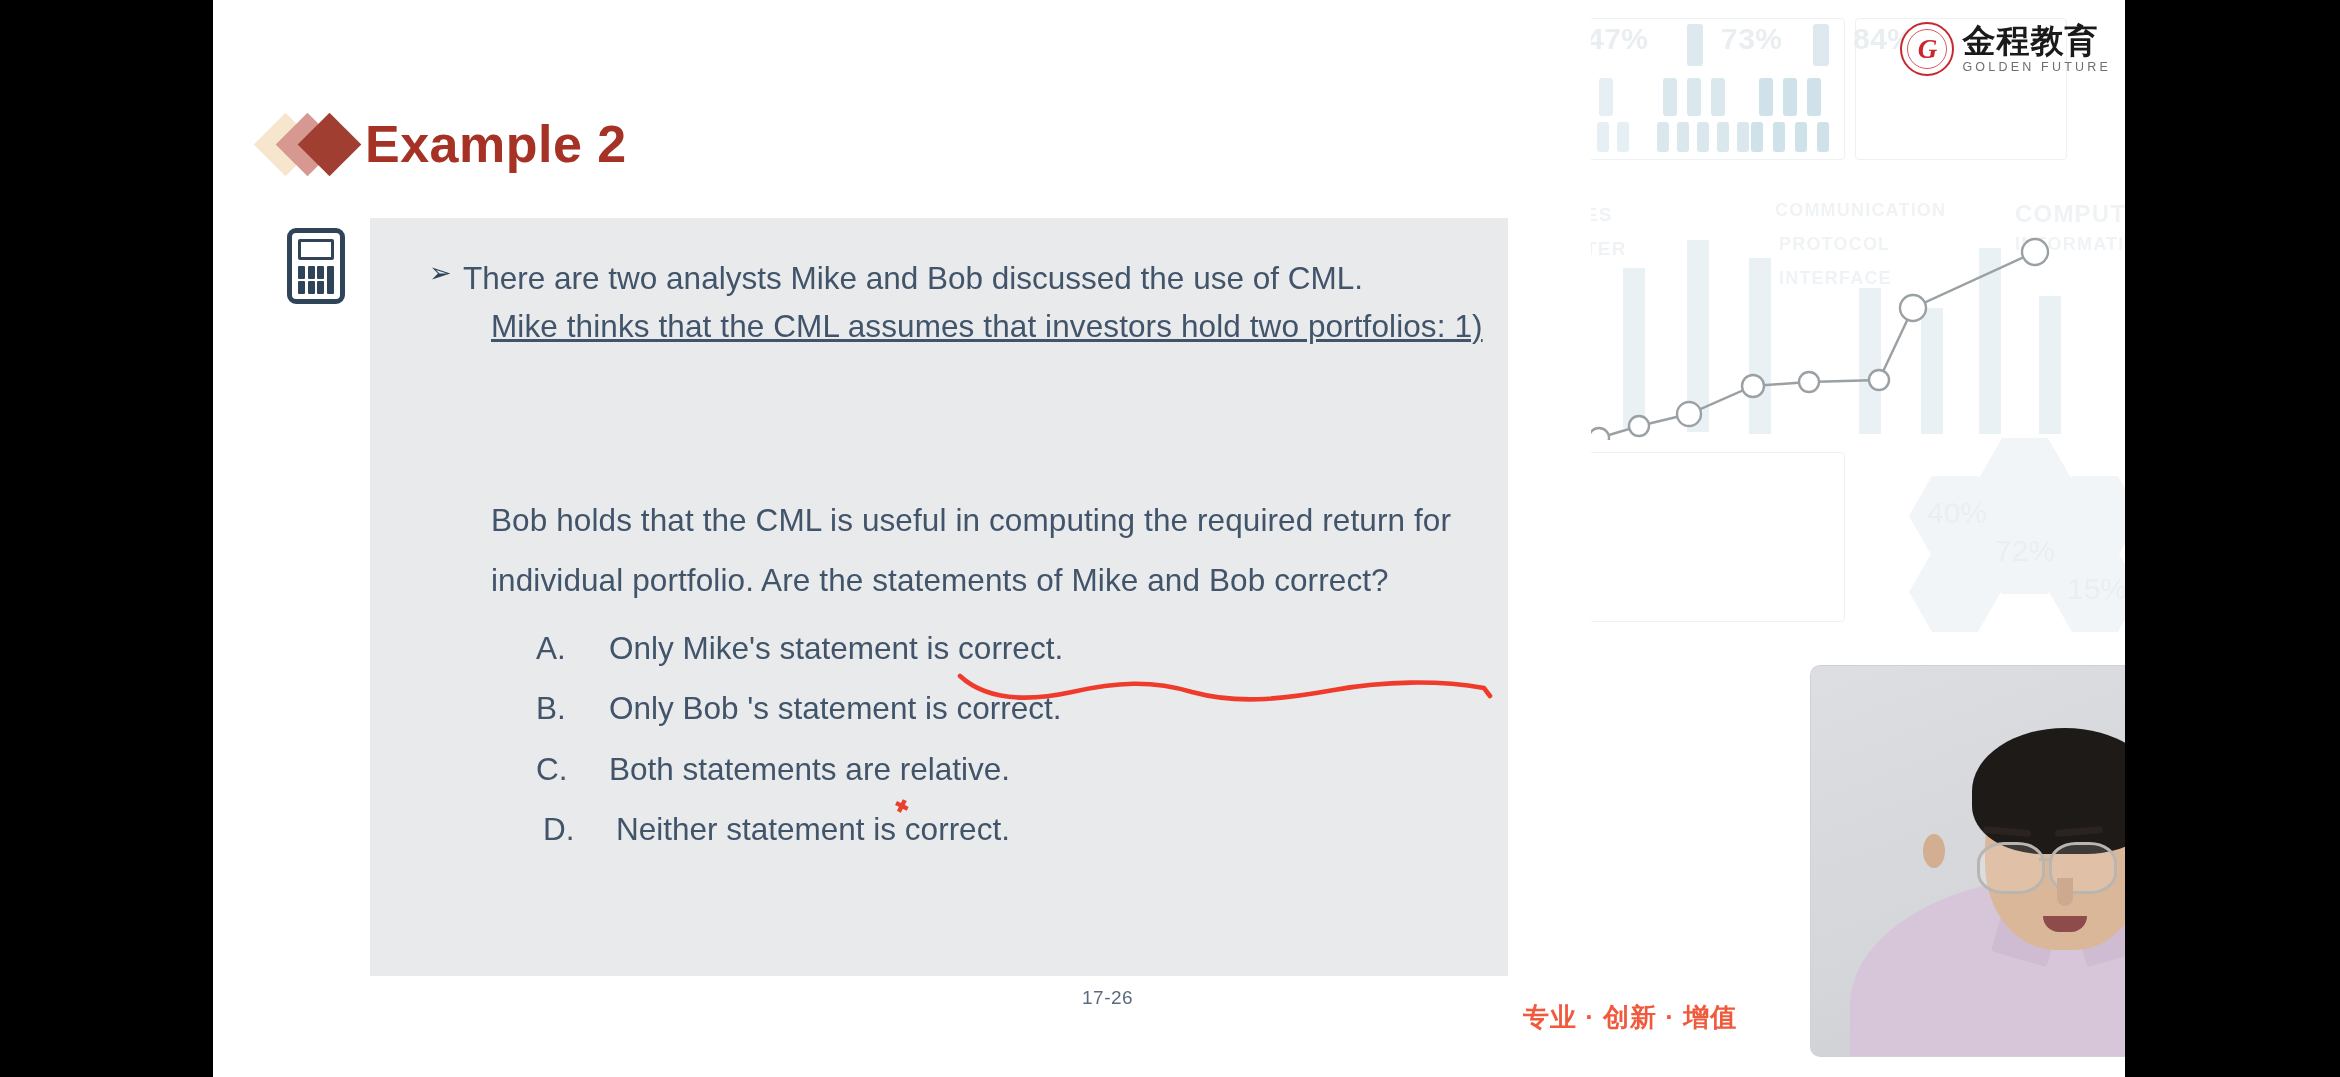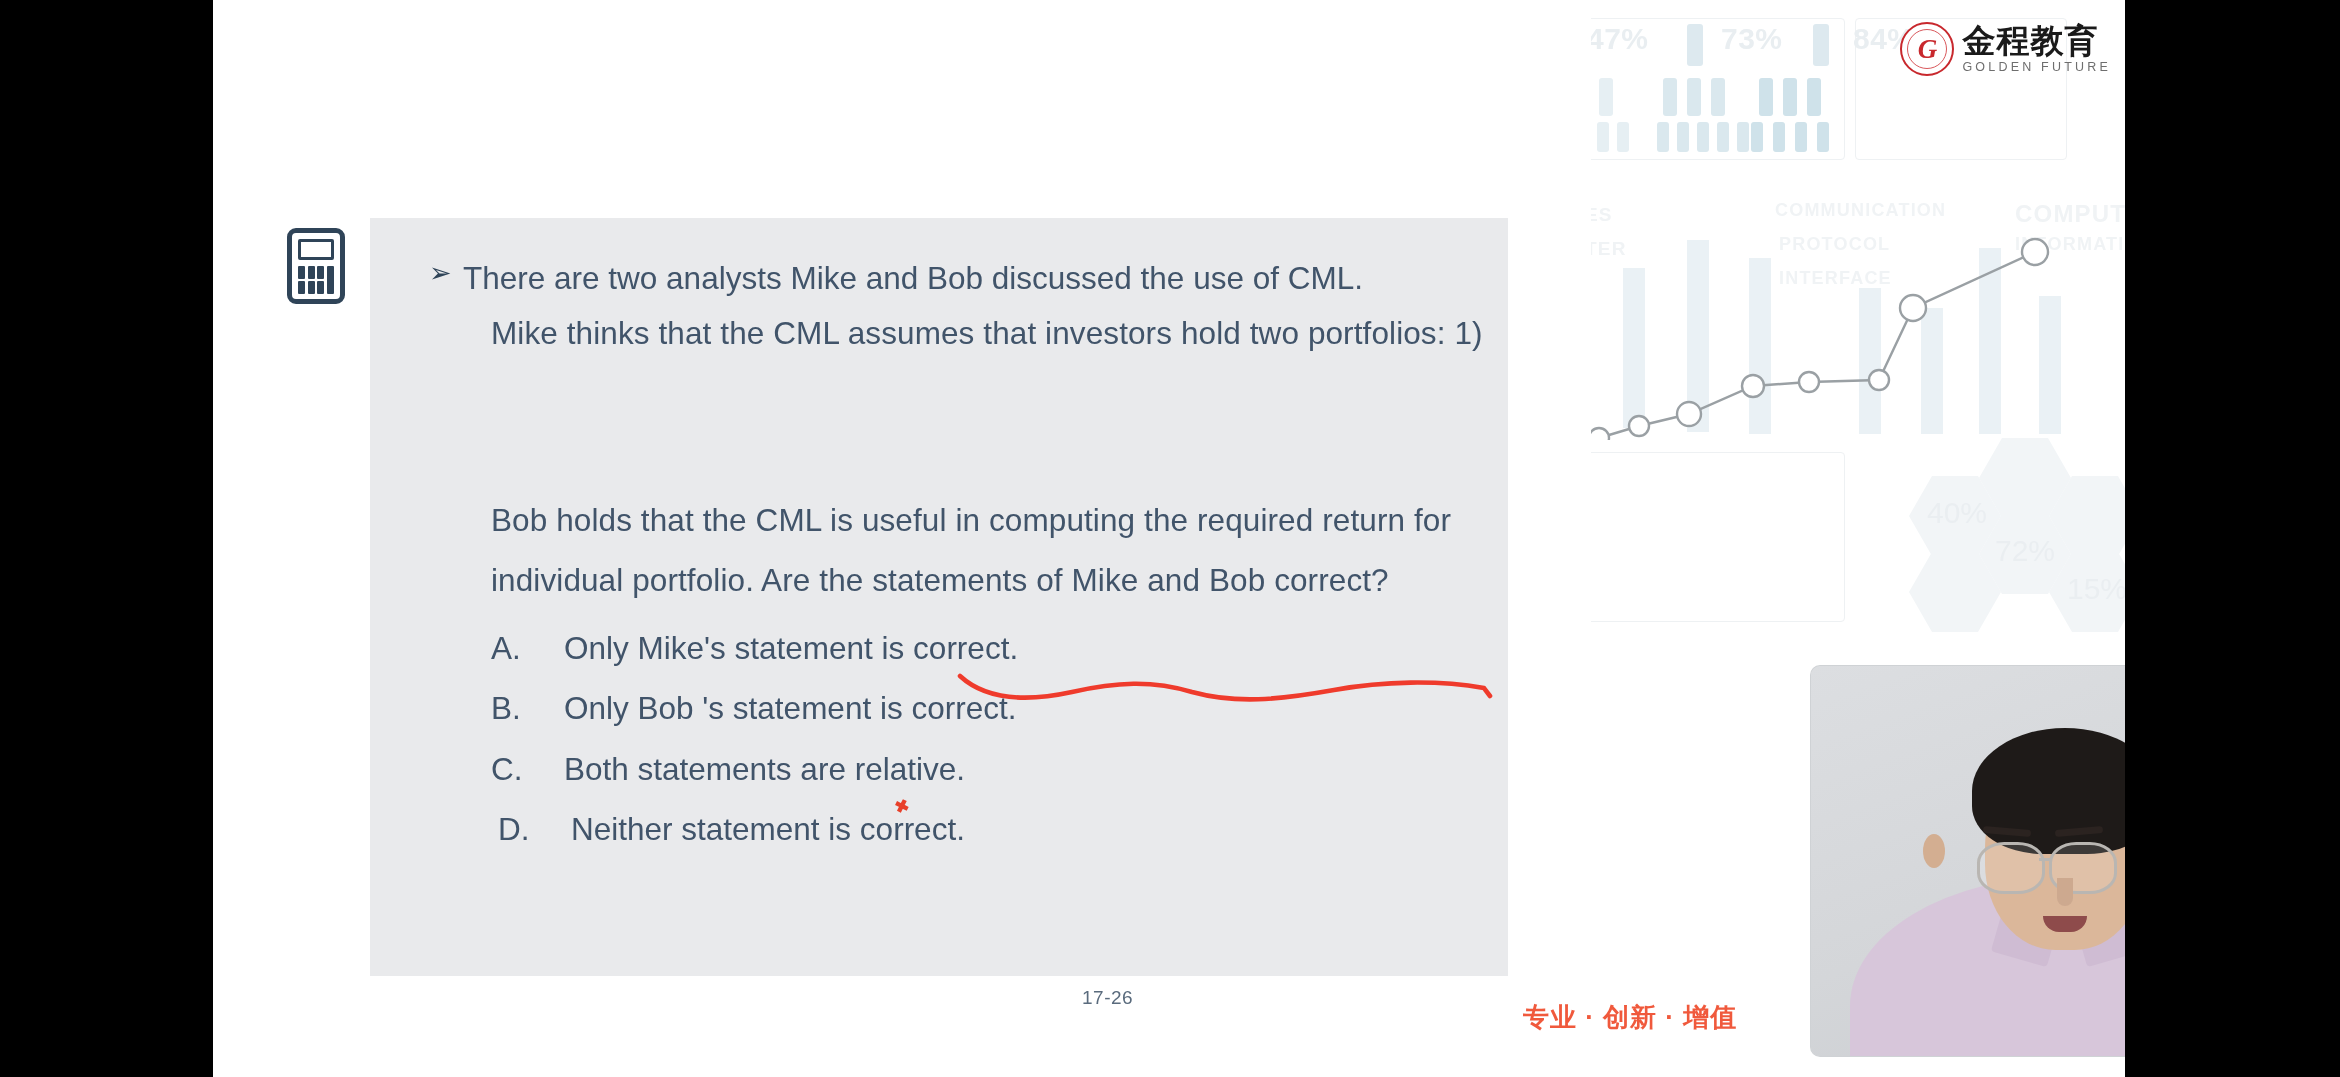--- a/index.html
+++ b/index.html
@@ -48,21 +48,21 @@
   .calc .keys i{background:#2f4458;border-radius:1px;display:block;}
   .calc .keys i.tall{grid-row:span 2;}
 
   
   .box{position:absolute;left:157px;top:218px;width:1138px;height:758px;background:#e9eaec;}
 
   .bullet-row{position:absolute;display:flex;}
   .arrow{color:#2f4458;font-size:27px;line-height:1;width:34px;flex:0 0 34px;}
   .ln{position:absolute;color:#41546a;font-size:31.5px;letter-spacing:.1px;white-space:nowrap;}
   .ln.ind{left:121px;}
-  .opt{position:absolute;color:#41546a;font-size:31.5px;white-space:nowrap;}
+  .opt{position:absolute;color:#41546a;font-size:31.5px;white-space:nowrap;margin-left:45px;}
   .opt .lbl{display:inline-block;width:73px;}
 
   
   .squig{position:absolute;left:586px;top:452px;width:540px;height:34px;overflow:visible;}
   
   .xmark{position:absolute;left:525px;top:580px;color:#e8402a;font-size:17px;font-weight:700;
          transform:rotate(-18deg);line-height:1;}
 
   
   .pageno{position:absolute;left:869px;top:987px;color:#5a6b7d;font-size:19px;letter-spacing:.5px;}
@@ -175,20 +175,28 @@
     <div class="logo">
       <div class="seal">
         <div class="g">G</div>
       </div>
       <div>
         <div class="logo-cn">金程教育</div>
         <div class="logo-en">GOLDEN FUTURE</div>
       </div>
     </div>
 
+    <div class="title-row">
+      <div class="dia-wrap">
+        <span class="dia d1"></span>
+        <span class="dia d2"></span>
+        <span class="dia d3"></span>
+      </div>
+      <div class="title-txt">Example 2</div>
+    </div>
 
     <div class="calc">
       <div class="screen"></div>
       <div class="keys">
         <i></i>
         <i></i>
         <i></i>
         <i class="tall"></i>
         <i></i>
         <i></i>
@@ -196,21 +204,21 @@
       </div>
     </div>
 
     <div class="box">
 
       <div class="bullet-row" style="left:59px;top:42px;">
         <span class="arrow">➢</span>
         <span style="color:#41546a;font-size:31.5px;white-space:nowrap;">There are two analysts Mike and Bob discussed the use of CML.</span>
       </div>
 
-      <div class="ln ind" style="top:97px;">Mike thinks that the CML assumes that investors hold two portfolios: 1)</div>
+      <div class="ln ind" style="top:90px;text-decoration:underline;">Mike thinks that the CML assumes that investors hold two portfolios: 1)</div>
       <div class="ln ind" style="top:284px;">Bob holds that the CML is useful in computing the required return for</div>
       <div class="ln ind" style="top:344px;">individual portfolio. Are the statements of Mike and Bob correct?</div>
 
       <svg class="squig" viewBox="0 0 540 34" preserveAspectRatio="none">
         <path d="M4,6 C30,30 70,32 116,22 C160,12 196,10 236,22 C280,34 322,30 378,20 C428,11 482,10 528,18 L534,26" fill="none" stroke="#ef3b2c" stroke-width="4.6" stroke-linecap="round"></path>
       </svg>
 
       <div class="xmark">✖</div>
 
       <div class="opt" style="left:121px;top:412px;">

